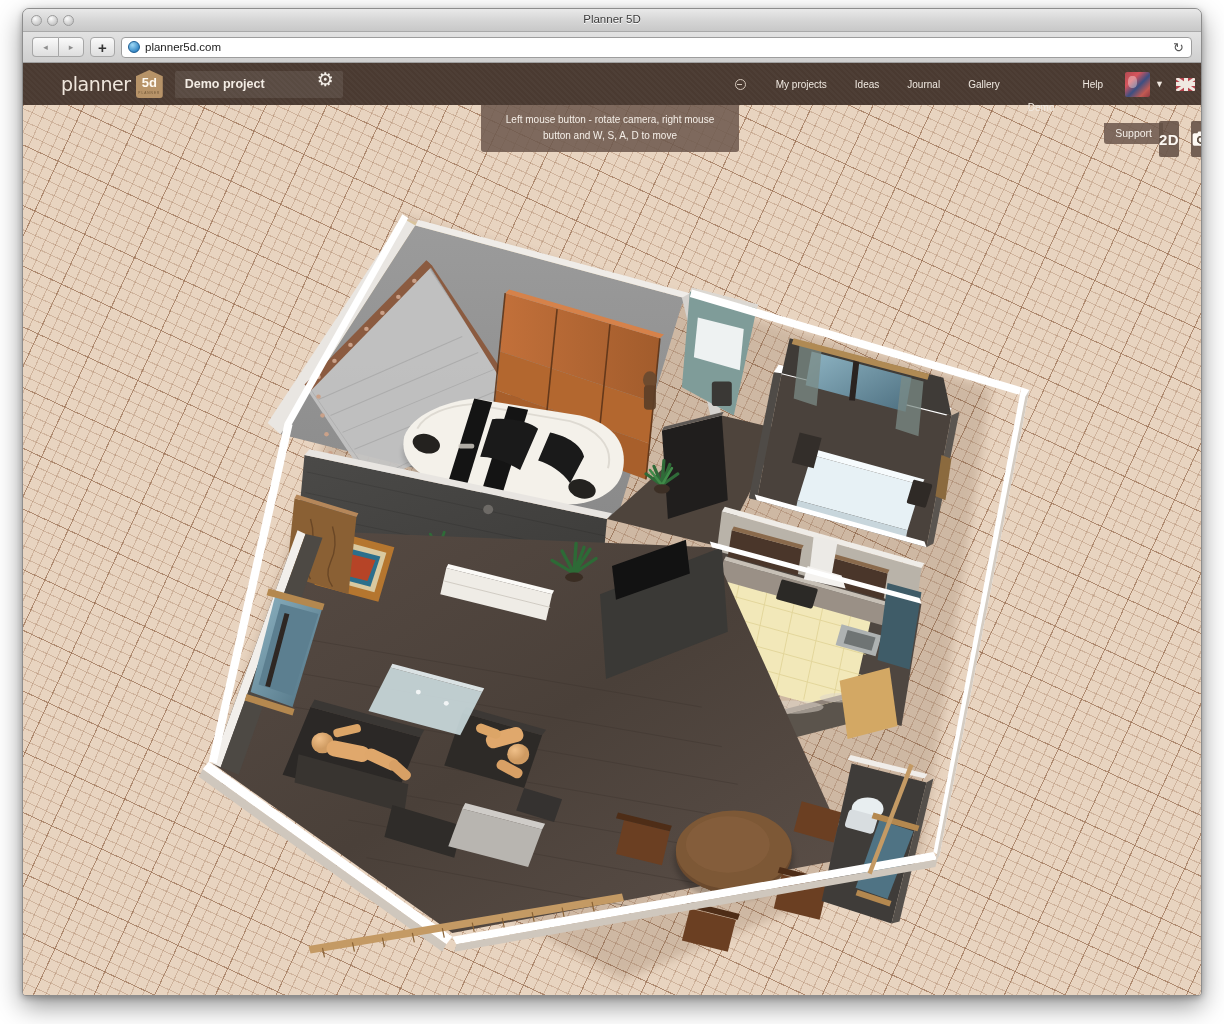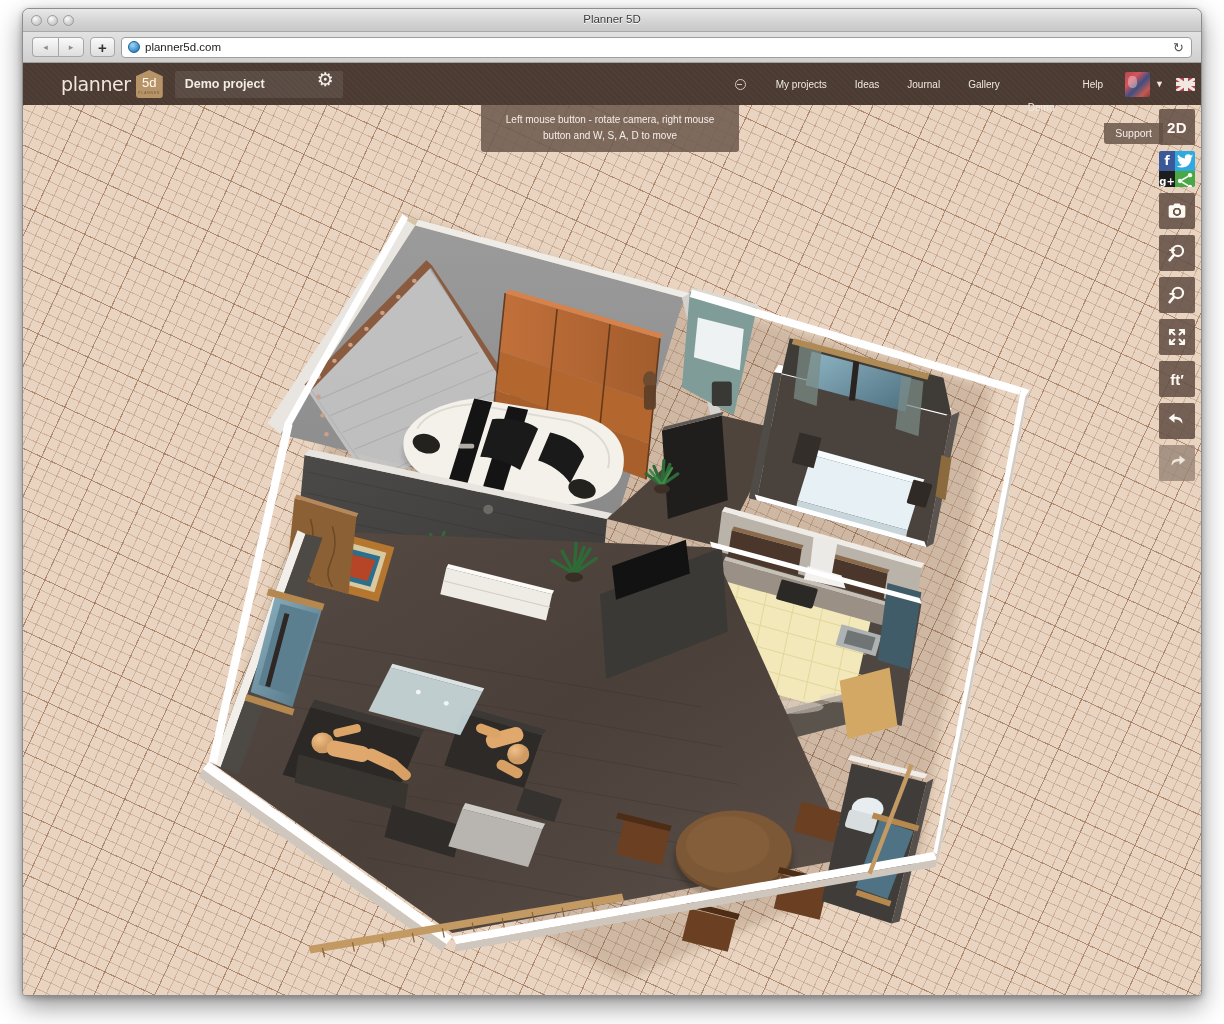--- a/index.html
+++ b/index.html
@@ -123,21 +123,21 @@
     font-size: 19px; color: #efe6dc; letter-spacing: -0.4px;
     font-family: "DejaVu Sans", sans-serif;
   }
   .logo-badge {
     width: 27px; height: 28px; position: relative;
     background: #b79368;
     border-radius: 3px;
     clip-path: polygon(50% 0%, 100% 22%, 100% 100%, 0% 100%, 0% 22%);
     display: flex; flex-direction: column; align-items: center; justify-content: center;
   }
-  .logo-badge .b5d { font-size: 13px; font-weight: normal; color: #fffaf2; line-height: 1; margin-top: 3px;}
+  .logo-badge .b5d { font-size: 13px; font-weight: bold; color: #fffaf2; line-height: 1; margin-top: 3px;}
   .logo-badge .bsub { font-size: 3.2px; color: #6d5435; letter-spacing: 1px; margin-top: 2px;}
 
   .project-field {
     width: 168px; margin: 7px 0; align-self: center;
     height: 27px; background: rgba(255,255,255,0.085);
     border-radius: 2px;
     display: flex; align-items: center; justify-content: space-between;
     padding: 0 10px;
   }
   .project-name { font-size: 12.5px; font-weight: bold; color: #f3ece4; }
@@ -221,22 +221,22 @@
   .support-tab {
     position: absolute; right: 38px; top: 18px;
     background: rgba(110,90,78,0.88);
     color: #f5efe8; font-size: 10.5px;
     padding: 4px 11px 5px; border-radius: 0 0 3px 3px;
     z-index: 20;
   }
 
   
   .rail {
-    position: absolute; right: 6px; top: 4px;
-    width: 36px; display: flex; flex-direction: column; gap: 6px;
+    position: absolute; right: 6px; top: 16px;
+    width: 36px; display: flex; gap: 6px;
     z-index: 25;
   }
   .rail-btn {
     width: 36px; height: 36px; border-radius: 2px;
     background: rgba(99,80,68,0.88);
     display: flex; align-items: center; justify-content: center;
     color: #fdf8f2;
   }
   .rail-btn.dim { background: rgba(150,131,117,0.80); }
   .rail-btn.two-d { font-size: 15px; font-weight: bold; letter-spacing: 0.3px; }

